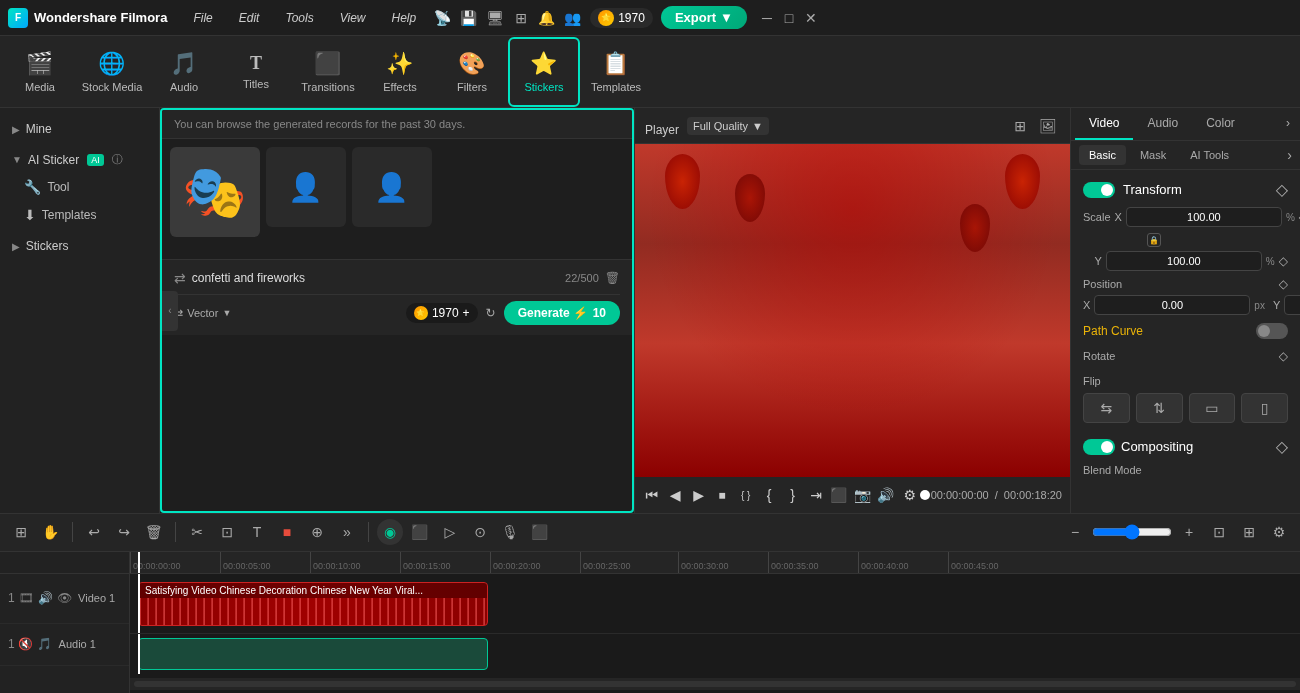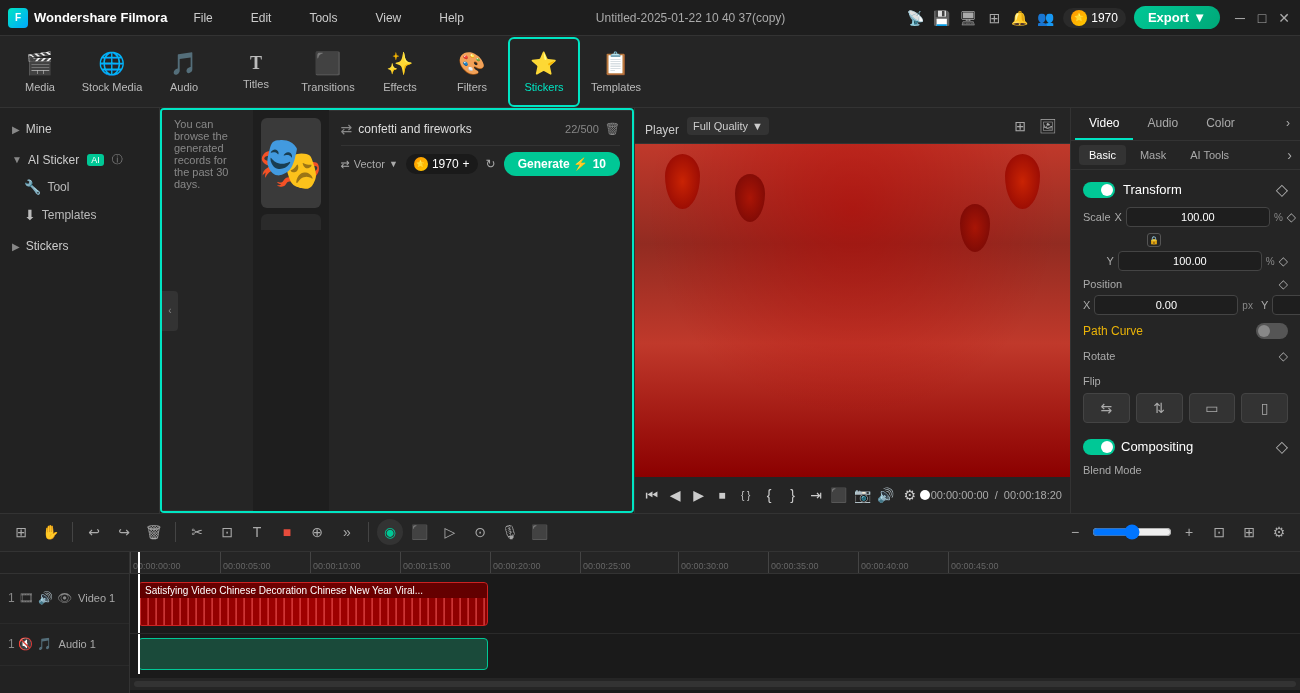--- a/index.html
+++ b/index.html
@@ -32,21 +32,21 @@
       font-weight: 600;
     }
     .app-logo-icon {
       width: 20px; height: 20px;
       background: linear-gradient(135deg, #00e5c3, #00a8ff);
       border-radius: 4px;
       display: flex; align-items: center; justify-content: center;
       color: #fff; font-size: 10px; font-weight: bold;
     }
     .title-menu {
-      display: flex; gap: 18px; margin-left: 8px;
+      display: flex; gap: 6px; margin-left: 8px; font-style: italic;
     }
     .title-menu-item {
       padding: 3px 10px;
       color: #ccc;
       cursor: pointer;
       border-radius: 3px;
       font-size: 12px;
     }
     .title-center {
       flex: 1;
@@ -168,20 +168,21 @@
     }
     .sidebar-subitem .icon { color: #00c896; font-size: 14px; }
     .sidebar-subitem .dl-icon { color: #bbb; font-size: 14px; }
 
     
     .content-area {
       flex: 1;
       background: #1e1e1e;
       position: relative;
       display: flex;
+      flex-direction: column;
       border: 2px solid #00e5c3;
       border-radius: 4px;
       overflow: hidden;
     }
     .content-notice {
       background: #252525;
       padding: 8px 12px;
       color: #888;
       font-size: 11px;
       border-bottom: 1px solid #333;
@@ -469,21 +470,21 @@
       font-size: 11px;
       width: 60px;
     }
     .prop-input {
       flex: 1;
       background: #1e1e1e;
       border: 1px solid #444;
       border-radius: 4px;
       color: #fff;
       font-size: 11px;
-      padding: 3px 0;
+      padding: 3px 6px;
       text-align: center;
     }
     .prop-unit {
       color: #888;
       font-size: 10px;
       width: 16px;
     }
     .prop-diamond {
       color: #aaa;
       font-size: 12px;
@@ -785,21 +786,20 @@
       <div class="app-logo-icon">F</div>
       <span>Wondershare Filmora</span>
     </div>
     <div class="title-menu">
       <span class="title-menu-item">File</span>
       <span class="title-menu-item">Edit</span>
       <span class="title-menu-item">Tools</span>
       <span class="title-menu-item">View</span>
       <span class="title-menu-item">Help</span>
     </div>
-    <div class="title-center">Untitled-2025-01-22 10 40 37(copy)</div>
     <div class="title-right">
       <div class="title-icon">📡</div>
       <div class="title-icon">💾</div>
       <div class="title-icon">🖥</div>
       <div class="title-icon">⊞</div>
       <div class="title-icon">🔔</div>
       <div class="title-icon">👥</div>
       <div class="credits-badge">
         <div class="credits-icon">⭐</div>
         <span>1970</span>

